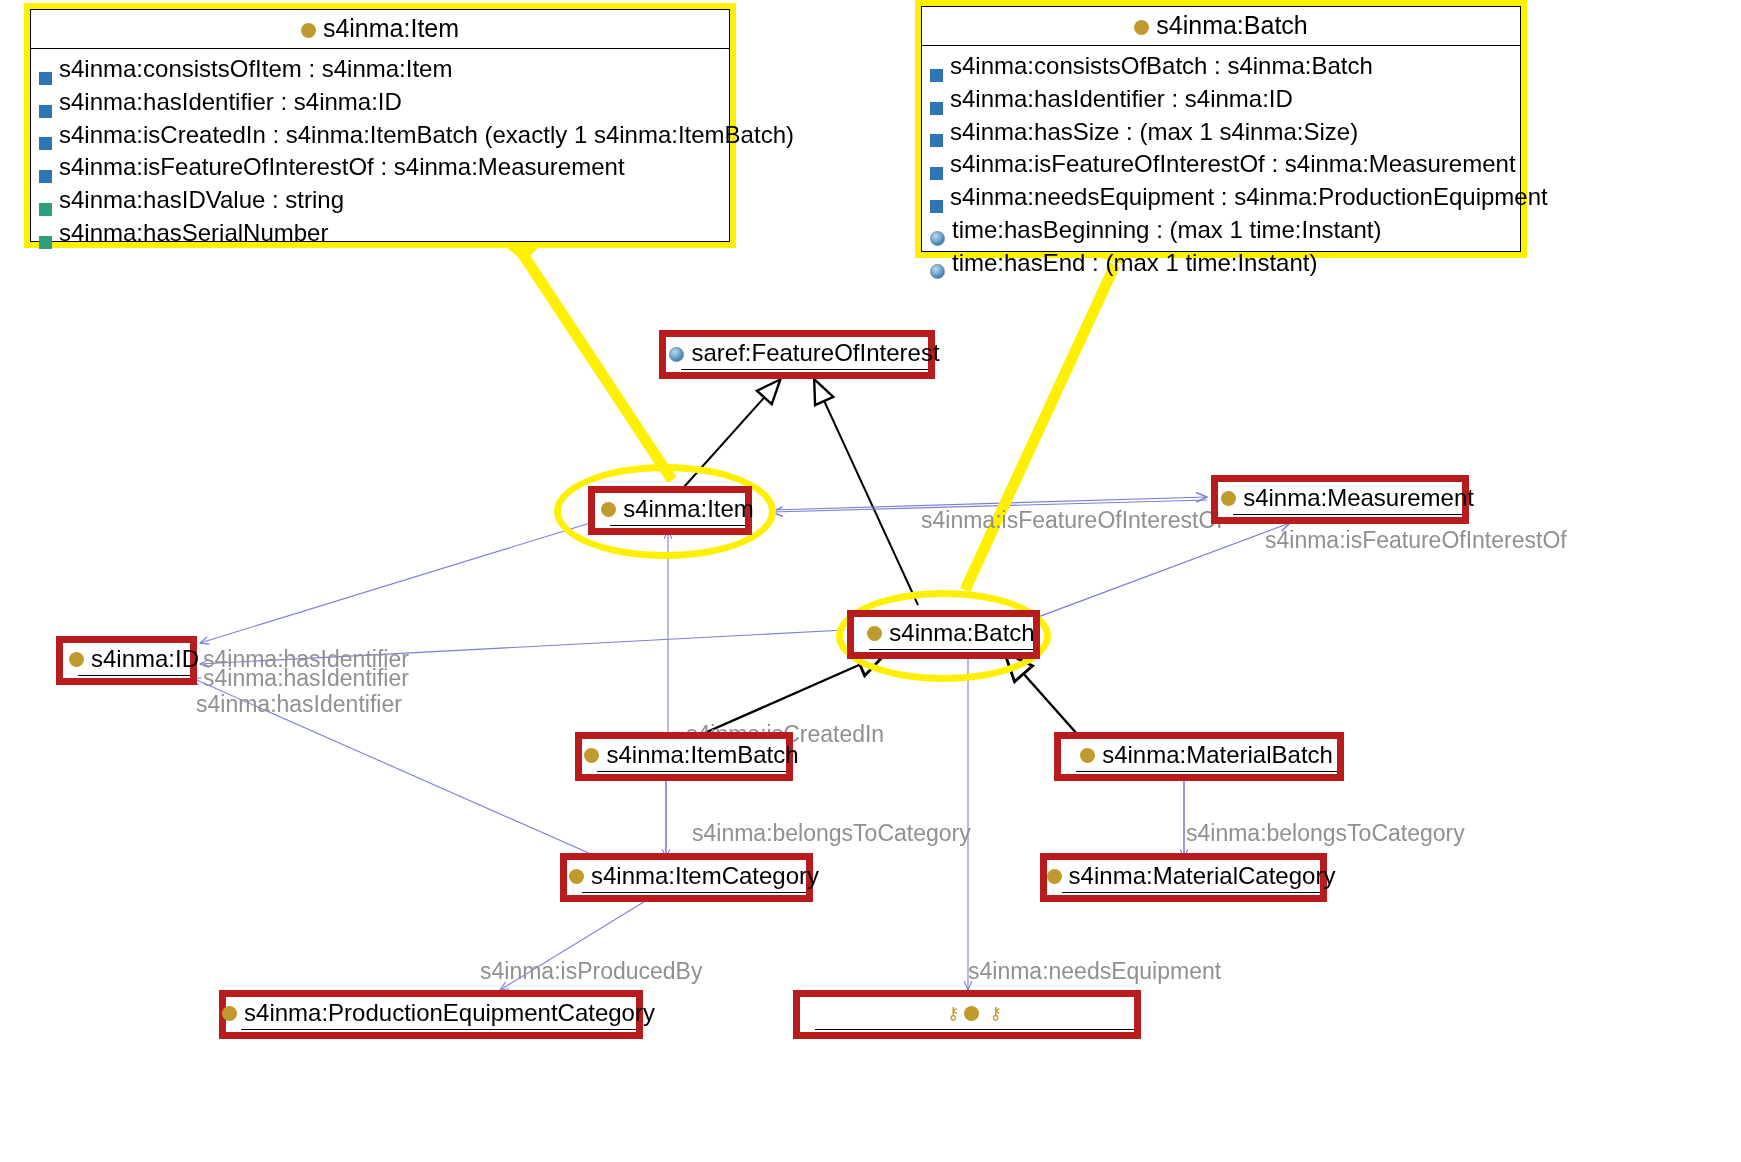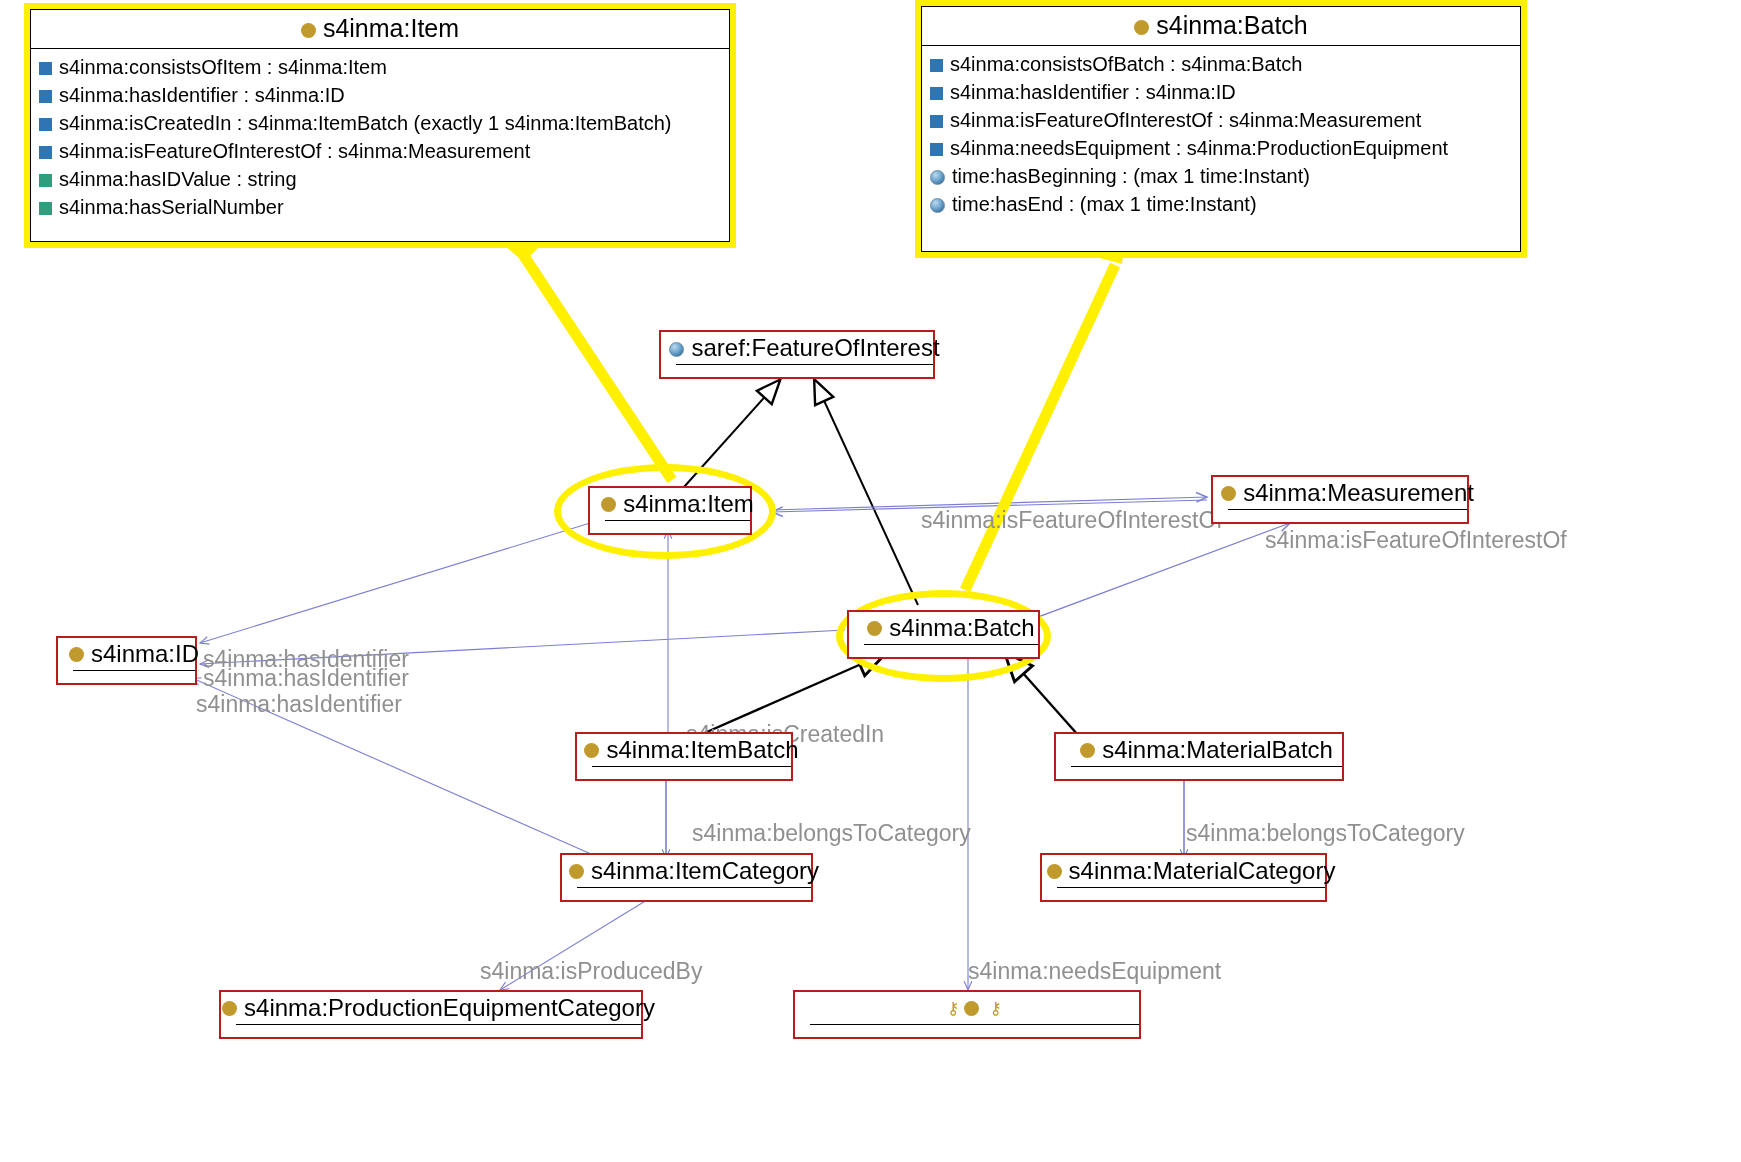--- a/index.html
+++ b/index.html
@@ -47,27 +47,27 @@
     font-size: 25px;
     color: #000;
     padding: 4px 0 5px 0;
     border-bottom: 1px solid #000;
     white-space: nowrap;
   }
   .panel-rows {
     padding: 4px 0 2px 0;
   }
   .panel-row {
-    font-size: 20px;
+    font-size: 24px;
     color: #000;
     white-space: nowrap;
     padding: 2px 7px 2px 8px;
     line-height: 1.2;
     display: flex;
-    align-items: center;
+    align-items: flex-end;
   }
 
   
   .ico {
     display: inline-block;
     flex: none;
     margin-right: 7px;
   }
   .ico-class {
     width: 15px; height: 15px;
@@ -92,21 +92,21 @@
     background: radial-gradient(circle at 35% 30%, #bcd9ee 0%, #6fa7cf 45%, #3f7aa8 75%, #2c5c84 100%);
     border: 1px solid #6d8ea8;
     box-sizing: border-box;
     position: relative;
     top: 1px;
   }
 
   
   .node {
     position: absolute;
-    border: 2px solid #b91c1c;
+    border: 7px solid #b91c1c;
     background: #ffffff;
     box-sizing: border-box;
     z-index: 5;
     padding-left: 15px;
   }
   .node-title {
     display: flex;
     align-items: center;
     justify-content: center;
     font-size: 24px;
@@ -253,20 +253,24 @@
         <div class="panel-row">
           <span class="ico ico-objprop"></span>
           <span>s4inma:consistsOfBatch : s4inma:Batch</span>
         </div>
         <div class="panel-row">
           <span class="ico ico-objprop"></span>
           <span>s4inma:hasIdentifier : s4inma:ID</span>
         </div>
         <div class="panel-row">
           <span class="ico ico-objprop"></span>
+          <span>s4inma:hasSize :  (max 1 s4inma:Size)</span>
+        </div>
+        <div class="panel-row">
+          <span class="ico ico-objprop"></span>
           <span>s4inma:isFeatureOfInterestOf : s4inma:Measurement</span>
         </div>
         <div class="panel-row">
           <span class="ico ico-objprop"></span>
           <span>s4inma:needsEquipment : s4inma:ProductionEquipment</span>
         </div>
         <div class="panel-row">
           <span class="ico ico-ext"></span>
           <span>time:hasBeginning :  (max 1 time:Instant)</span>
         </div>

